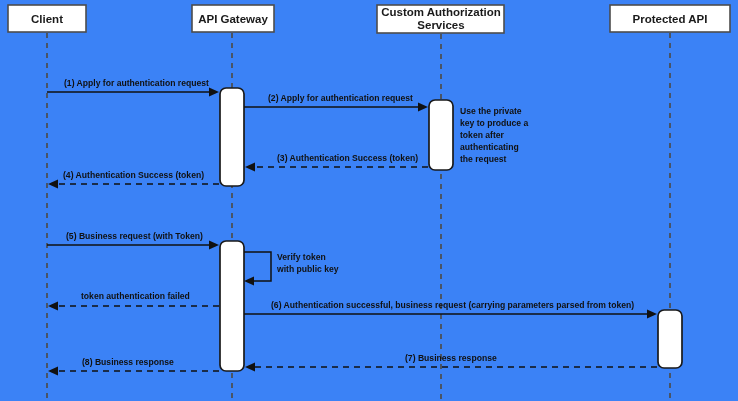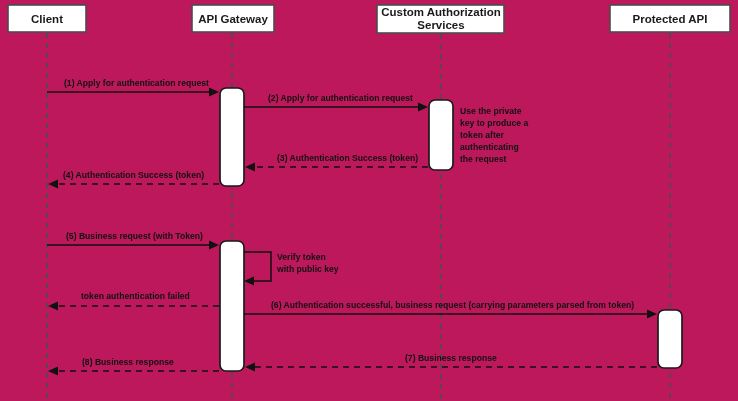--- a/index.html
+++ b/index.html
@@ -9,21 +9,21 @@
     background: #ffffff;
   }
   body {
     font-family: "Liberation Sans", sans-serif;
     -webkit-font-smoothing: antialiased;
   }
   #diagram-root {
     position: relative;
     width: 738px;
     height: 401px;
-    background: #be185d;
+    background: #3b82f6;
     overflow: hidden;
   }
   svg#seq-svg {
     position: absolute;
     left: 0;
     top: 0;
     width: 738px;
     height: 401px;
   }
   .participant-label {

